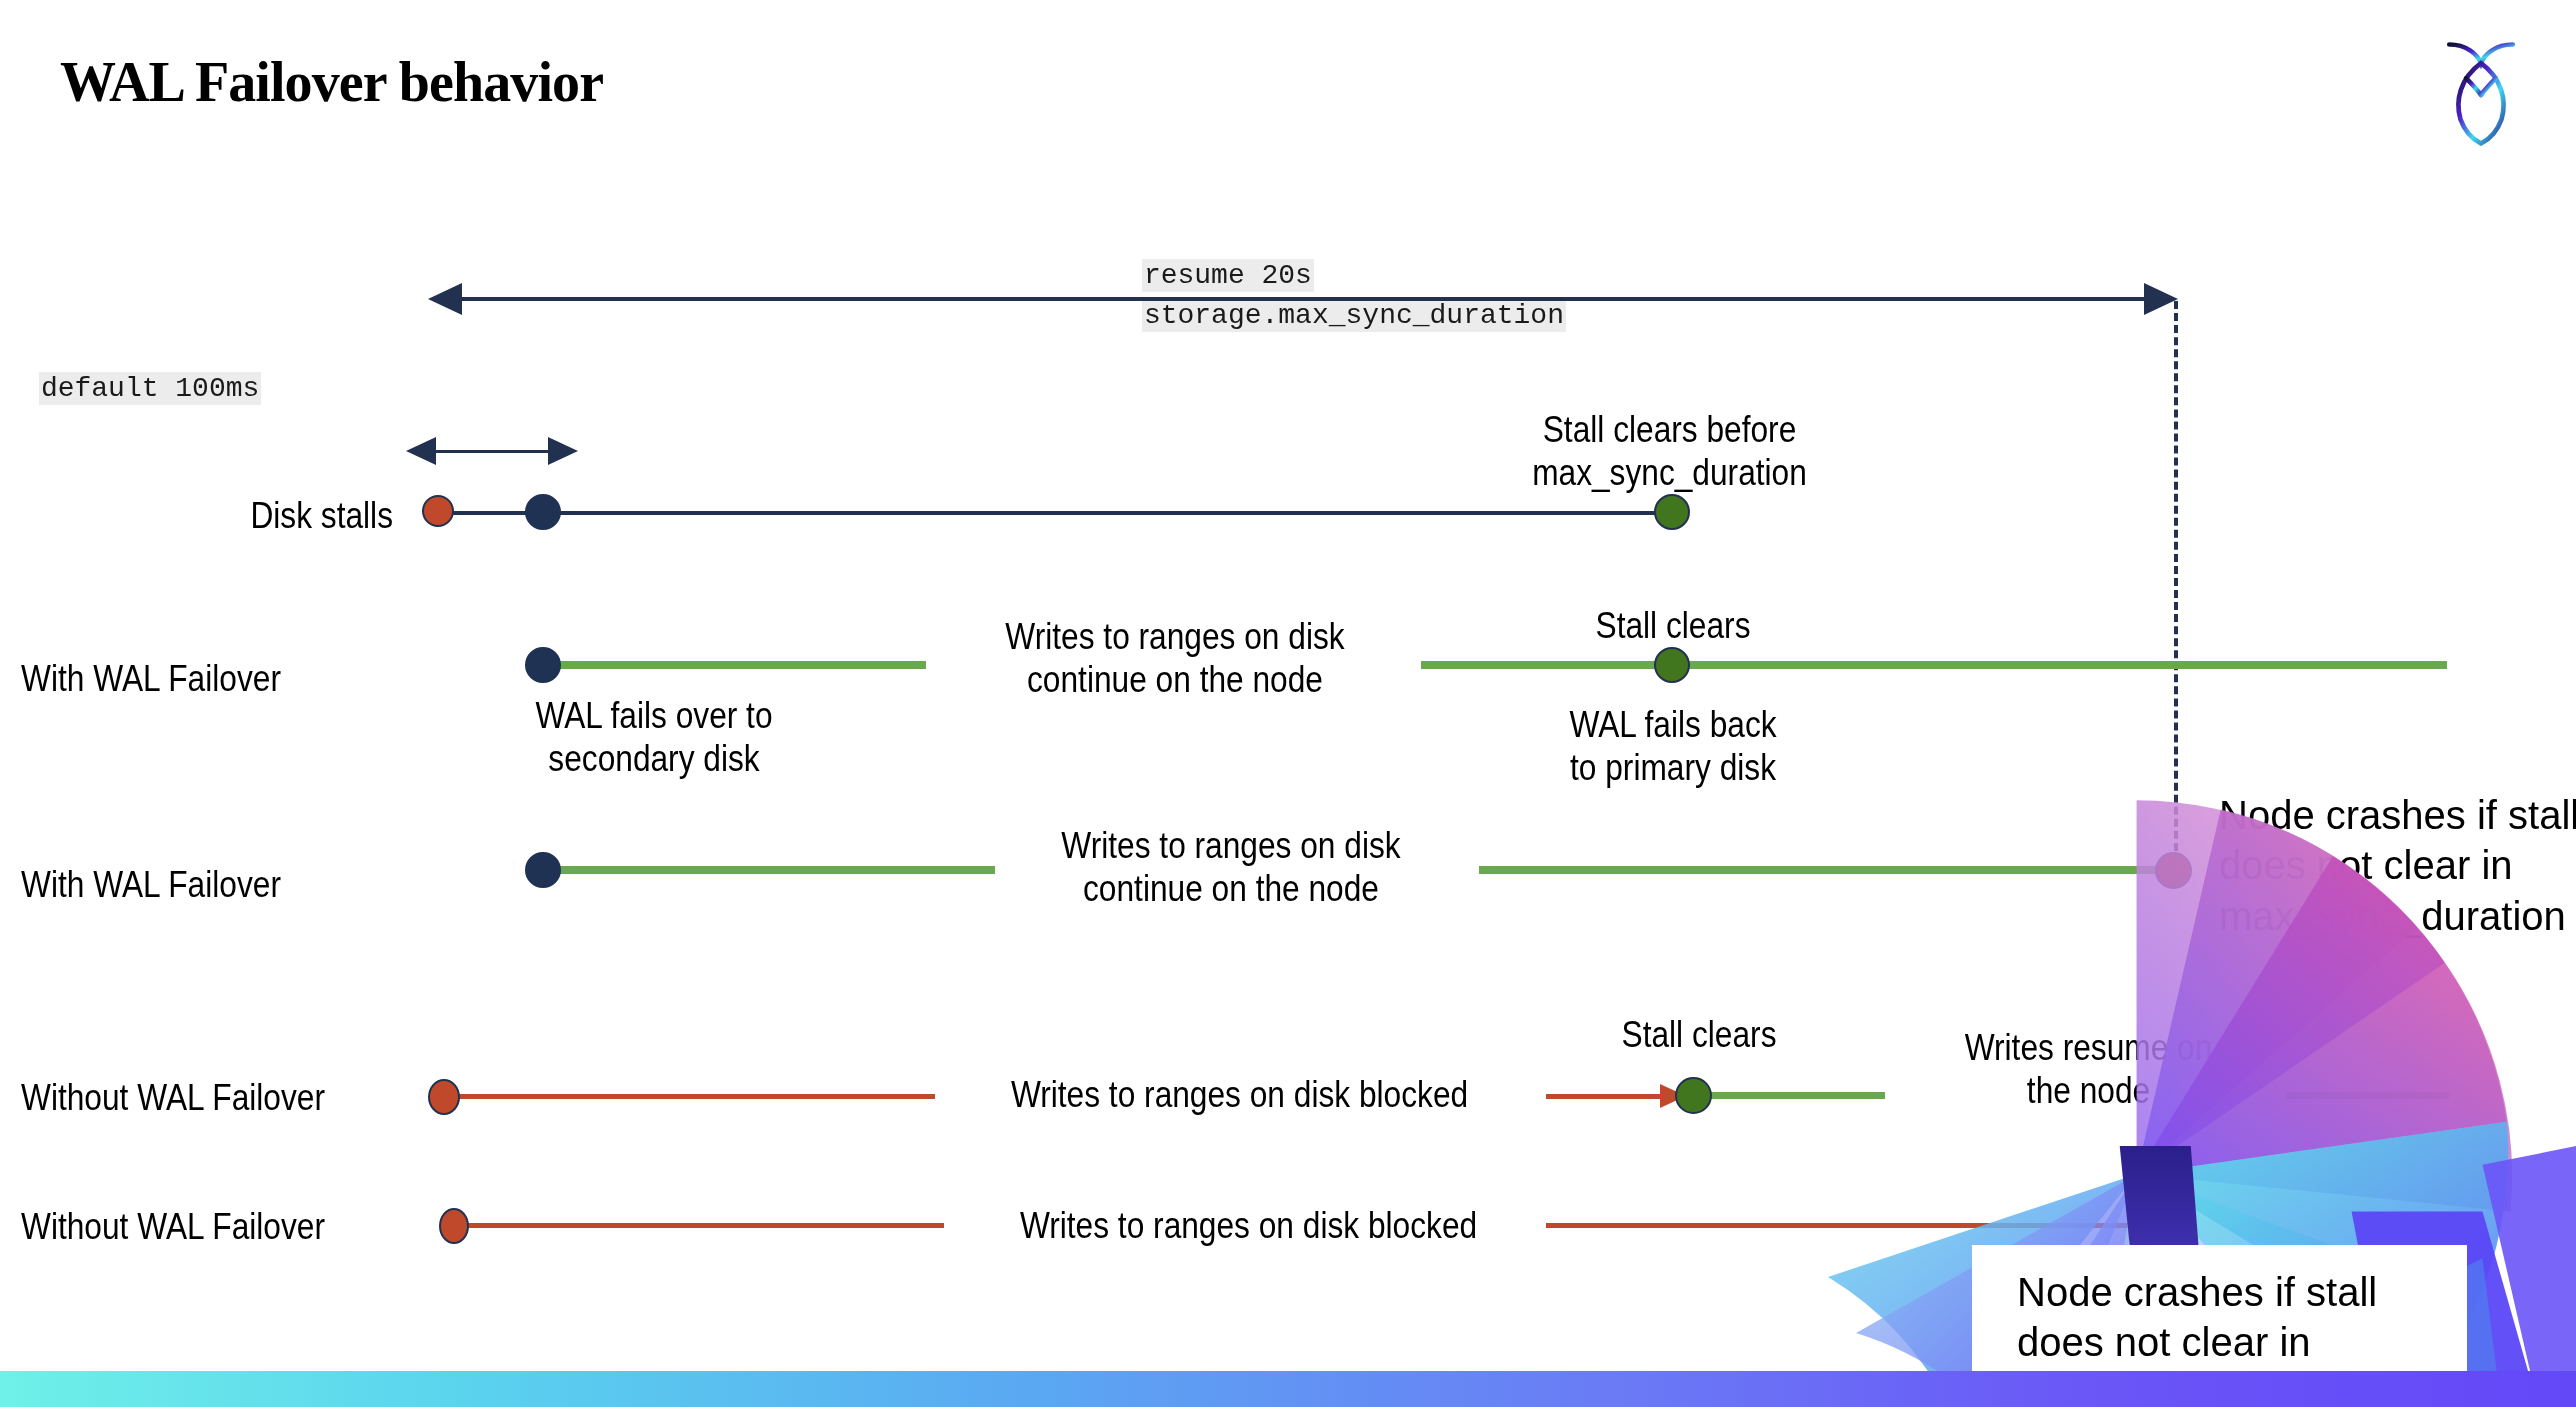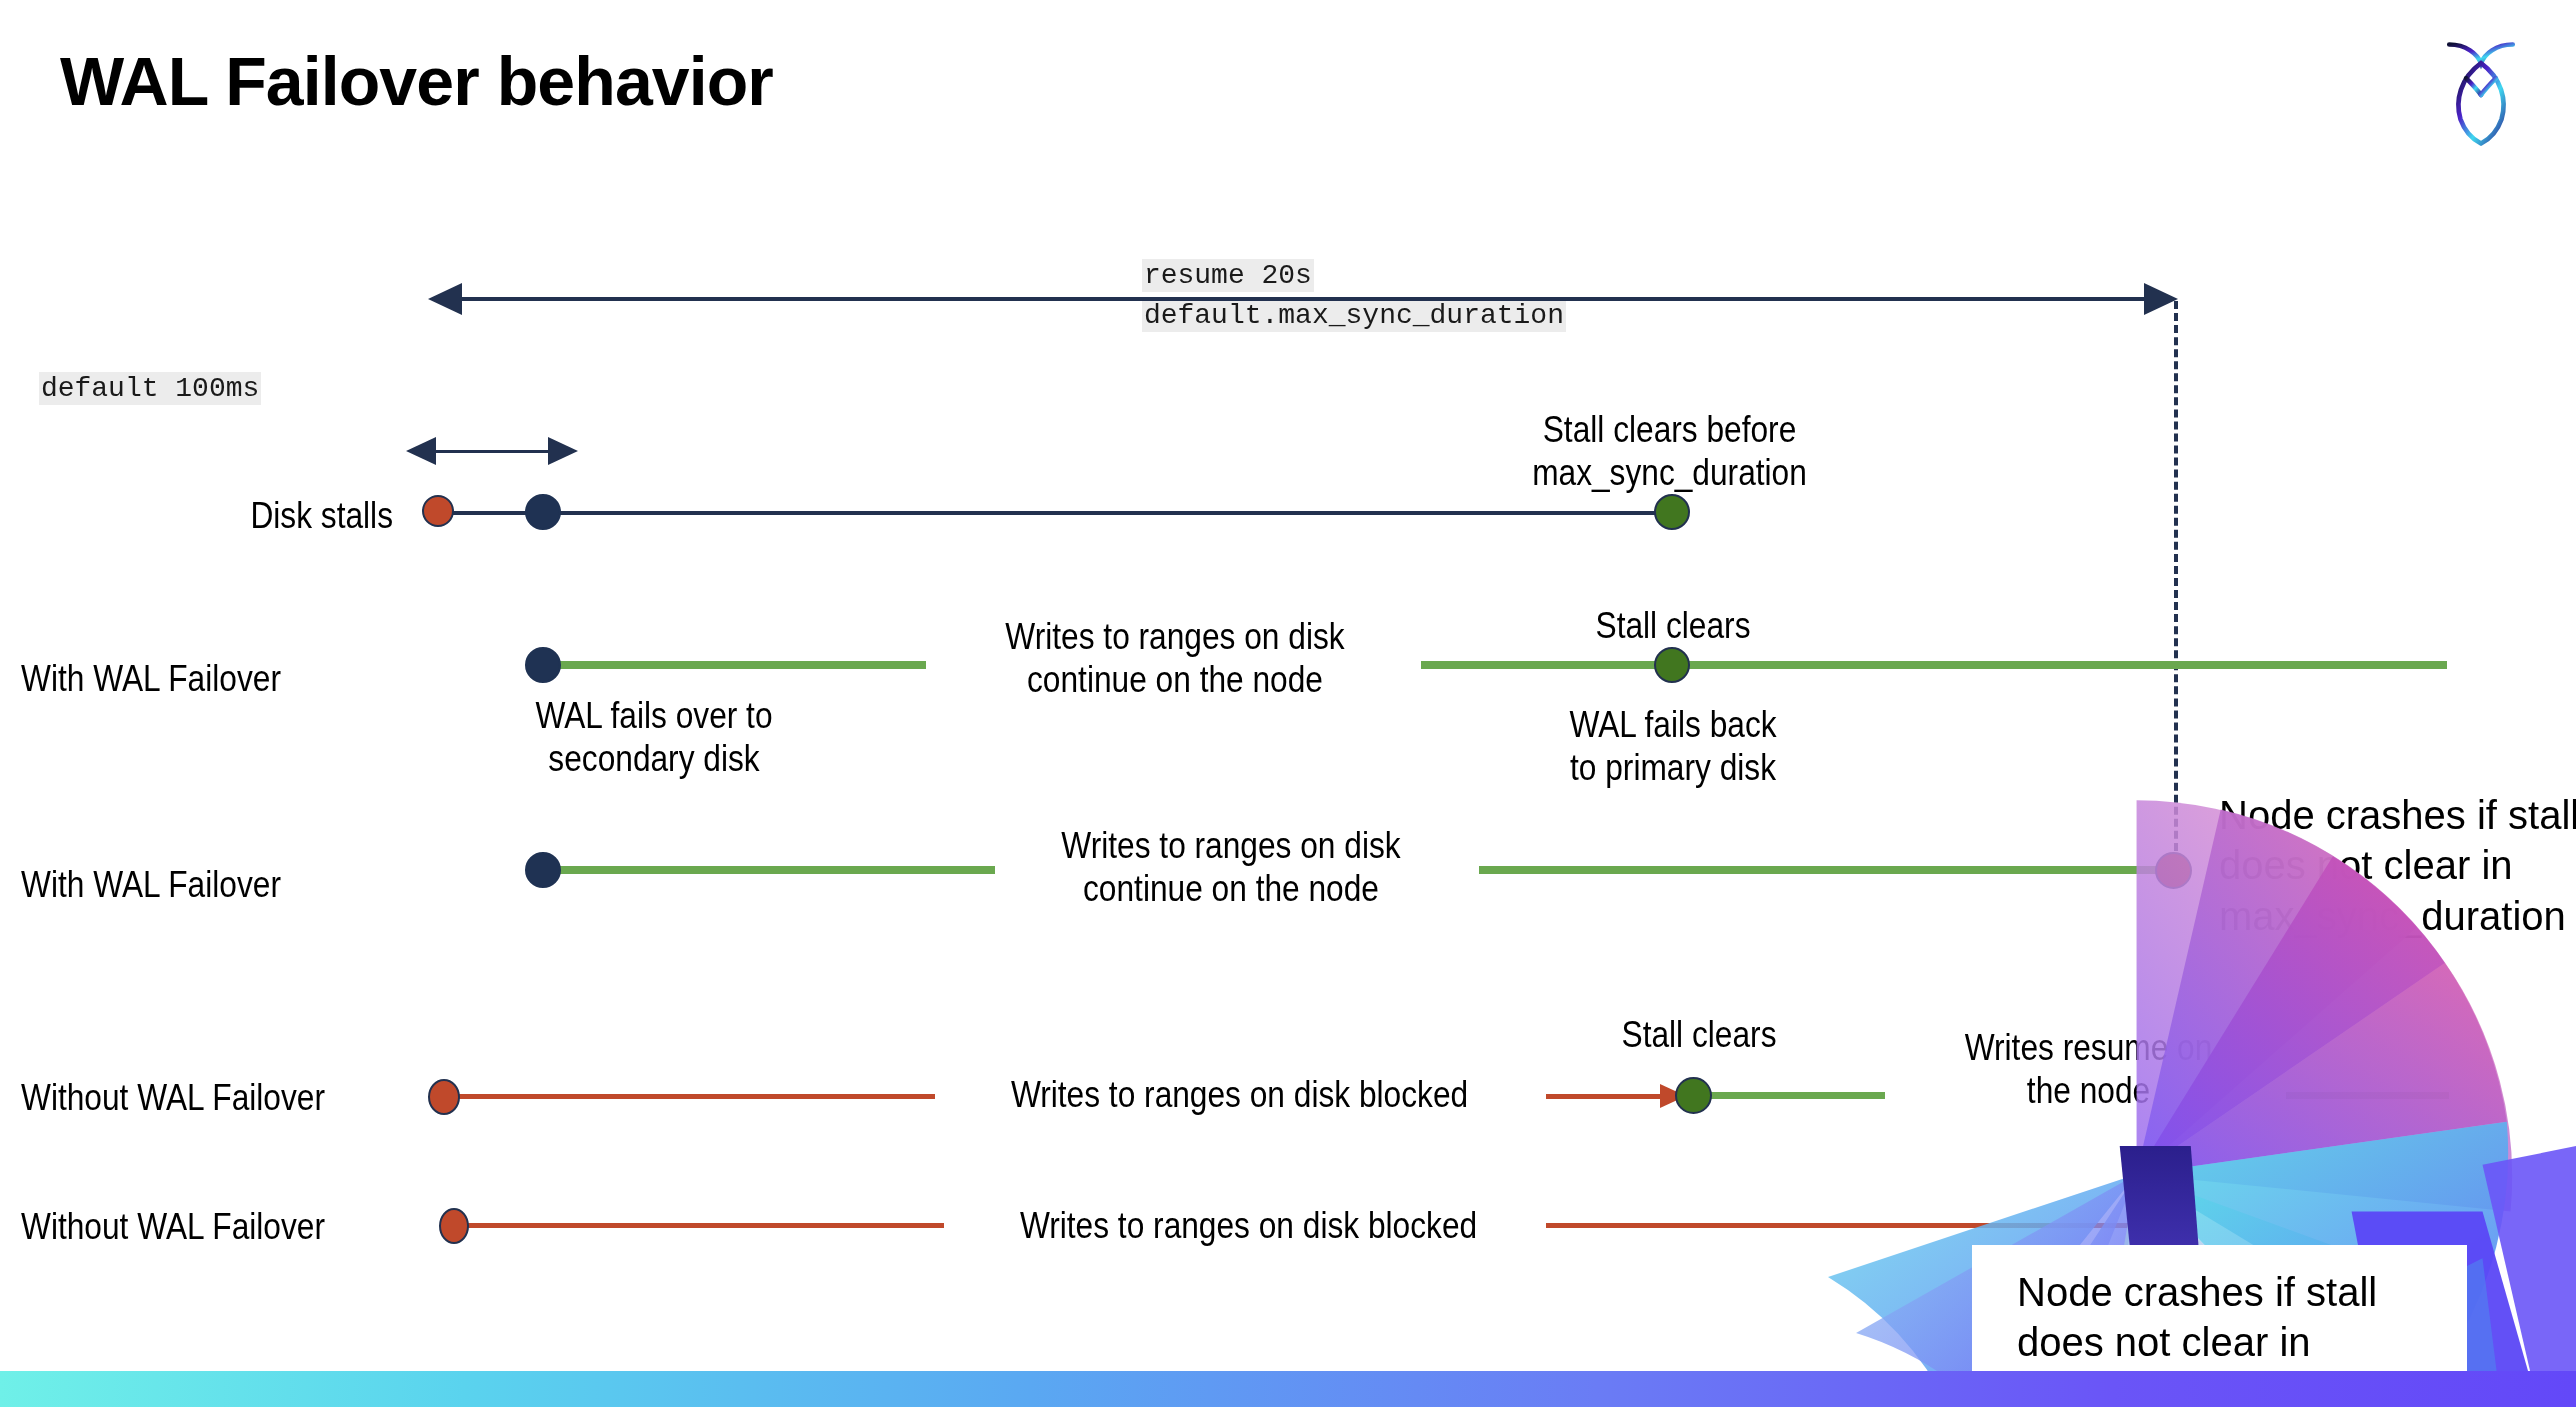--- a/index.html
+++ b/index.html
@@ -14,26 +14,27 @@
     background: #ffffff;
     overflow: hidden;
     font-family: "Liberation Sans", sans-serif;
     color: #000000;
   }
 
   
   #title {
     position: absolute;
     left: 60px;
-    top: 46px;
-    font-size: 68px;
+    top: 53px;
+    font-size: 56px;
     font-weight: bold;
     letter-spacing: -0.9px;
     line-height: 1.05;
     white-space: nowrap;
+    font-family: Liberation Serif, serif;
   }
 
   
   #logo {
     position: absolute;
     right: 39px;
     top: 24px;
     width: 112px;
     height: 140px;
   }
@@ -195,21 +196,21 @@
                  C68,124 77,116 82,102 C88,82 82,58 60,42 Z"></path>
         <path d="M60,128 L60,74"></path>
         <path d="M60,76 C54,68 48,62 44,58"></path>
         <path d="M60,76 C66,68 72,62 76,58"></path>
       </g>
     </svg>
   </div>
 
   <div class="code-callout" style="left:1142px; top:256px; text-align:left;">
     <div><span>resume 20s</span></div>
-    <div><span>default.max_sync_duration</span></div>
+    <div><span>storage.max_sync_duration</span></div>
   </div>
 
   <div class="seg navy-line" style="left:460px; top:297px; width:1686px; border-top-width:4.7px;"></div>
   <div class="arrow arrow-left" style="left:428px; top:283px;"></div>
   <div class="arrow arrow-right" style="left:2144px; top:283px;"></div>
 
   <div class="dashed-v" style="left:2174px; top:301px; height:574px;"></div>
 
   <div class="code-callout" style="left:39px; top:369px; text-align:left;">
     <div><span>default 100ms</span></div>

